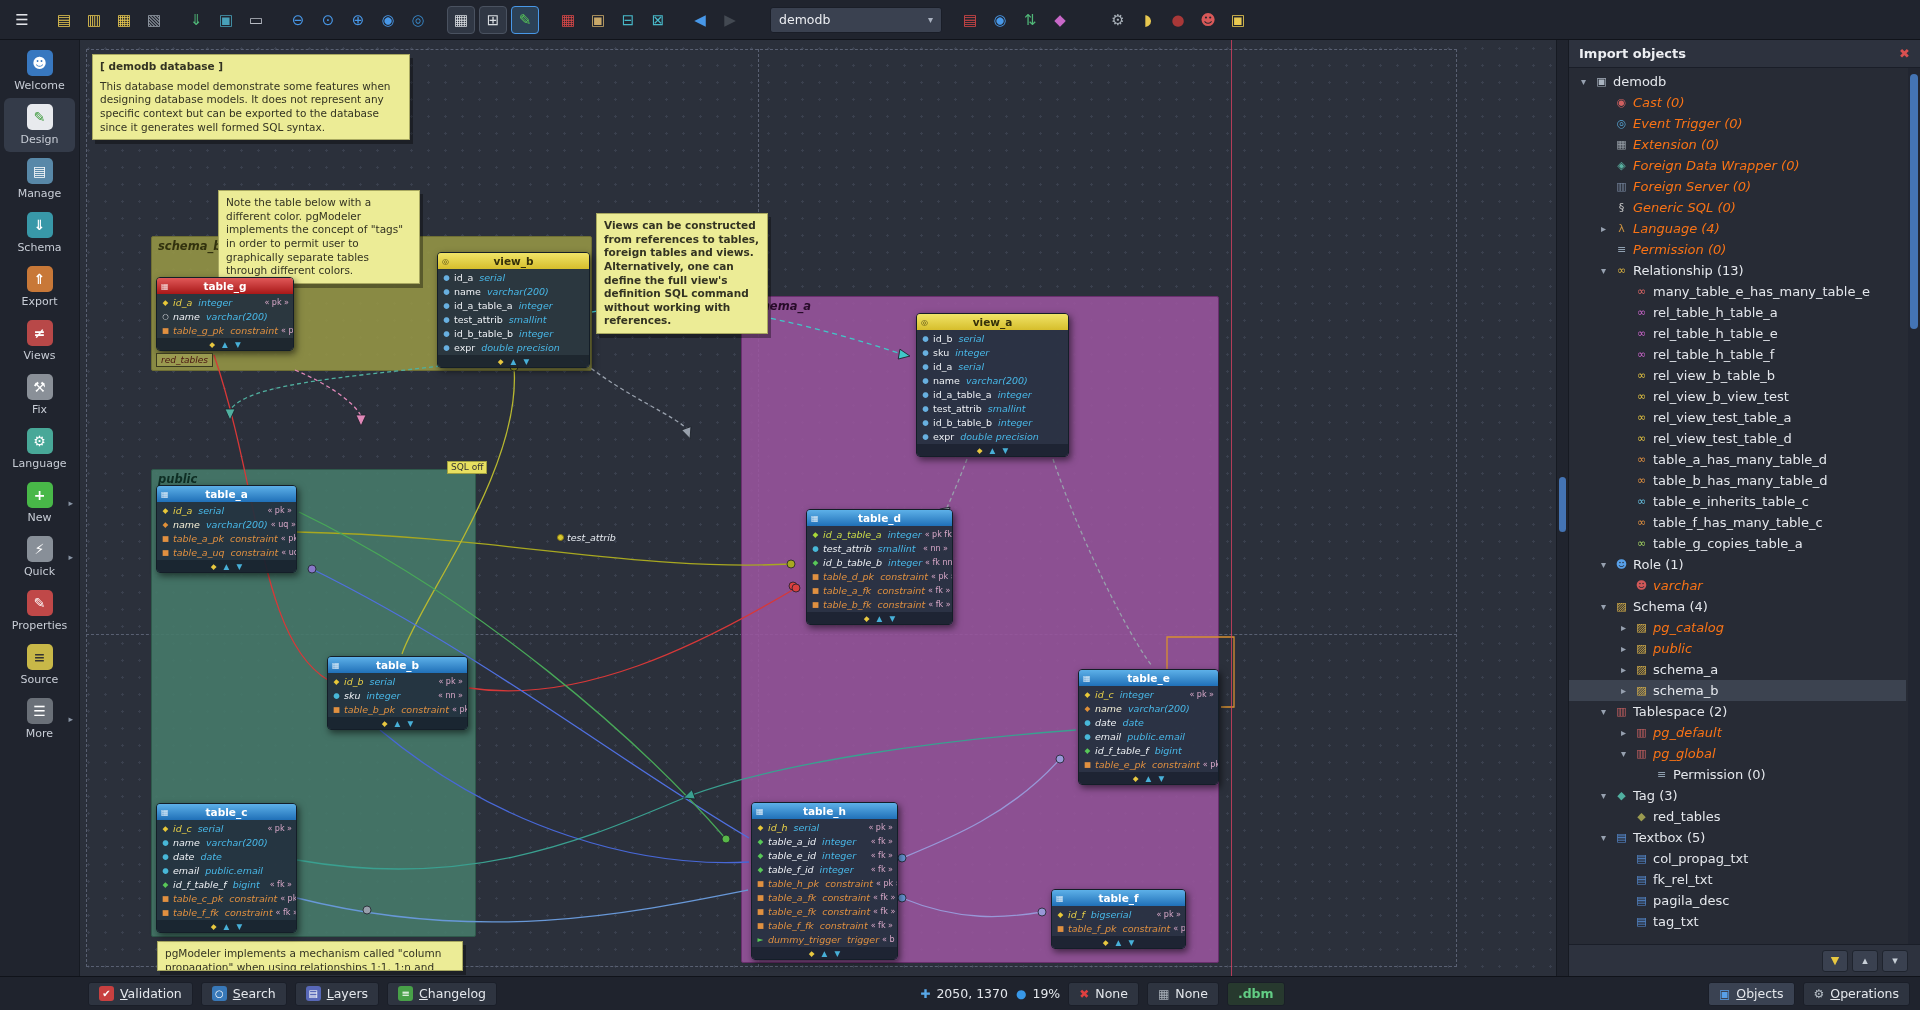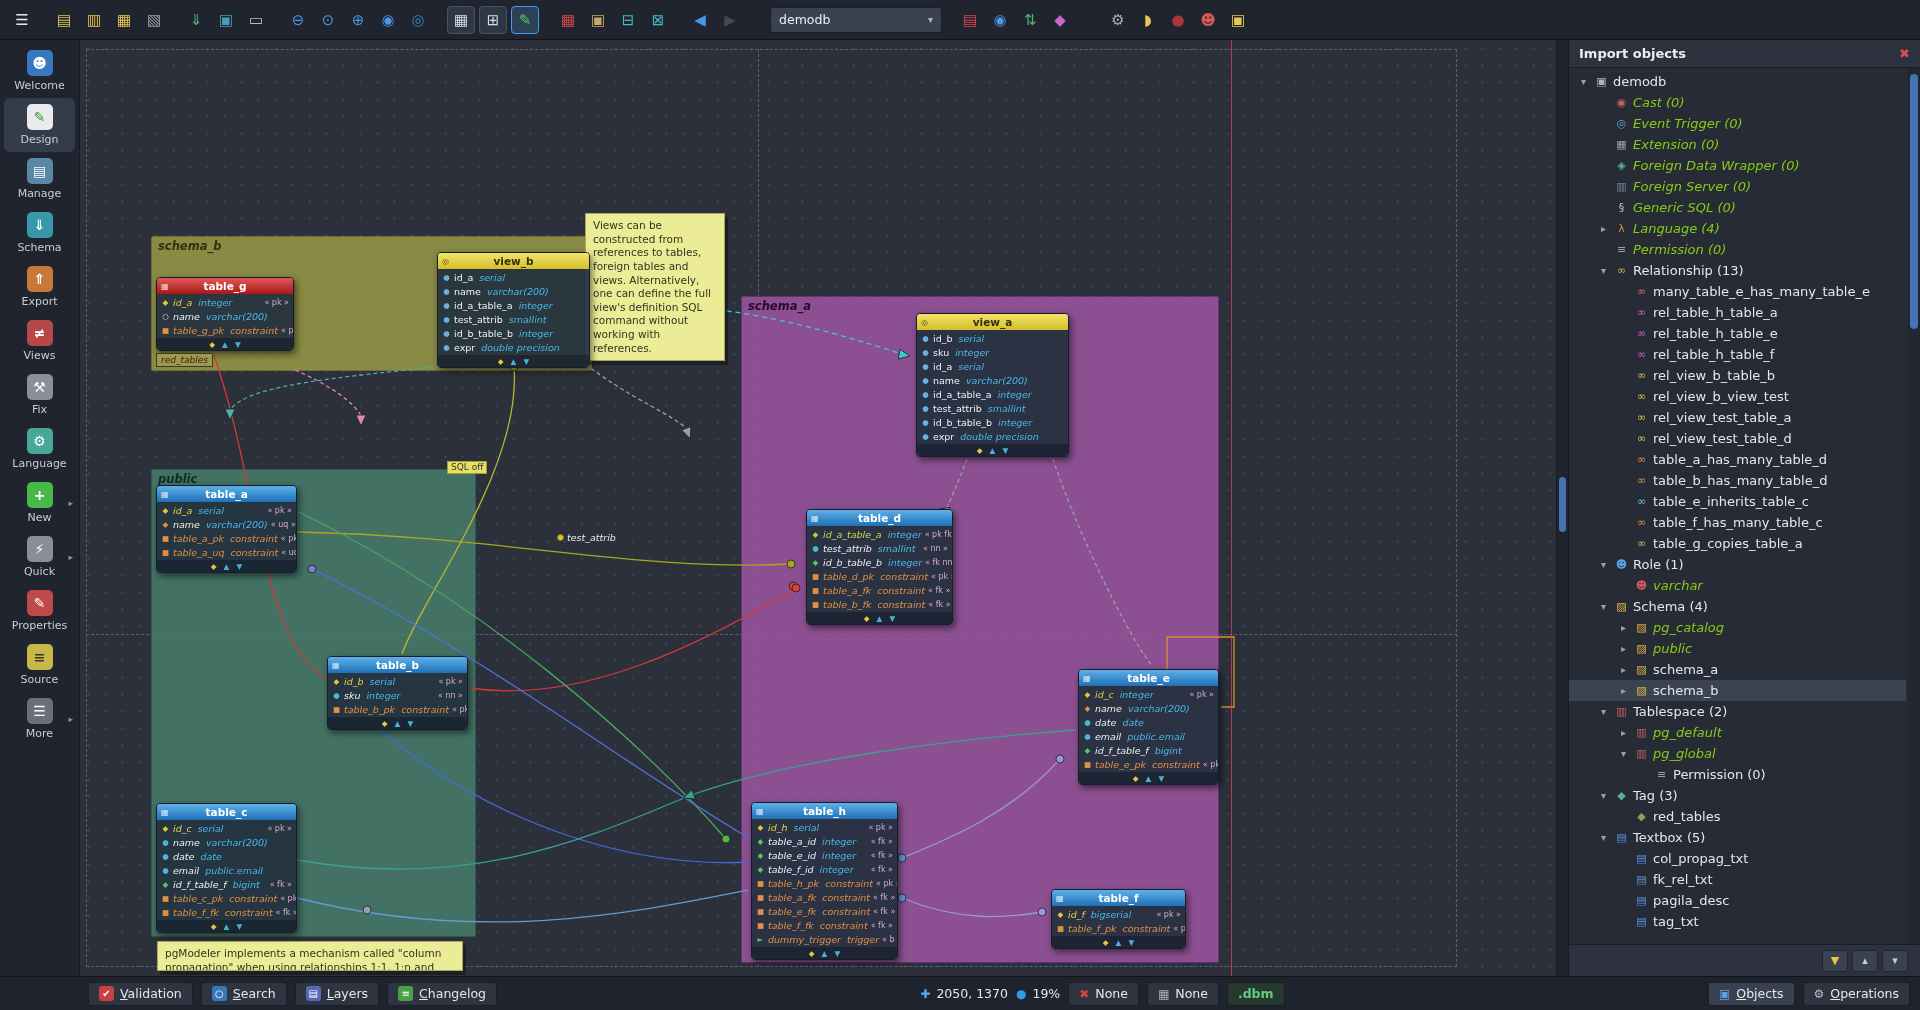--- a/index.html
+++ b/index.html
@@ -100,21 +100,21 @@
   .panel-header { height:28px; flex:none; background:#2d323e; display:flex; align-items:center;
     padding:0 10px; border-bottom:1px solid #1a1e28; }
   .panel-title { font-weight:bold; font-size:13px; color:#eceef2; }
   .panel-close { margin-left:auto; color:#d85050; font-size:13px; font-weight:bold; }
   #tree { flex:1; overflow:hidden; padding:3px 14px 2px 0; }
   .titem { height:21px; display:flex; align-items:center; gap:4px; font-size:13px;
     color:#e4e7ec; white-space:nowrap; }
   .titem.selected { background:#3c4350; }
   .tarrow { width:13px; color:#97a1b0; font-size:10px; text-align:center; flex:none; }
   .ticon { width:15px; font-size:11px; text-align:center; flex:none; }
-  .tlabel.red { color:#84cc16; font-style:italic; }
+  .tlabel.red { color:#f97316; font-style:italic; }
   .panel-footer { height:32px; flex:none; background:#2d323e; border-top:1px solid #1a1e28;
     display:flex; align-items:center; justify-content:flex-end; gap:4px; padding:0 12px; }
   .pf-btn { width:26px; height:22px; background:#3a4150; border:1px solid #1f242e;
     border-radius:3px; display:flex; align-items:center; justify-content:center; font-size:11px; }
   .panel-scroll { position:absolute; right:0; top:28px; bottom:32px; width:12px;
     background:#222631; }
   .panel-thumb { position:absolute; left:2px; right:2px; top:6px; height:255px;
     background:#4474b4; border-radius:5px; }
 
   
@@ -290,21 +290,28 @@
           <polygon points="0,-6 5,5 -5,5" transform="translate(150,374) rotate(180)" fill="#50b0a0" stroke="#1a2028" stroke-width="0.8"></polygon>
           <polygon points="0,-6 5,5 -5,5" transform="translate(608,393) rotate(160)" fill="#98a0ac" stroke="#1a2028" stroke-width="0.8"></polygon>
           <polygon points="0,-6 5,5 -5,5" transform="translate(824,315) rotate(100)" fill="#40c8c8" stroke="#1a2028" stroke-width="0.8"></polygon>
           <polygon points="0,-6 5,5 -5,5" transform="translate(866,473) rotate(170)" fill="#98a0ac" stroke="#1a2028" stroke-width="0.8"></polygon>
           <polygon points="0,-6 5,5 -5,5" transform="translate(609,756) rotate(250)" fill="#3aa090" stroke="#1a2028" stroke-width="0.8"></polygon>
         </svg>
 
       <div class="canvas-scroll">
         <div class="canvas-thumb"></div>
       </div>
-        <div class="note" style="left: 505px; top: 173px; width: 140px;">
+    <div class="note" style="left: 12px; top: 14px; width: 318px;">
+          <div class="note-title">[ demodb database ]</div>
+          <div class="note-body">This database model demonstrate some features when designing database models. It does not represent any specific context but can be exported to the database since it generates well formed SQL syntax.</div>
+        </div>
+        <div class="note" style="left: 138px; top: 150px; width: 202px;">
+          <div class="note-body">Note the table below with a different color. pgModeler implements the concept of "tags" in order to permit user to graphically separate tables through different colors.</div>
+        </div>
+        <div class="note" style="left: 516px; top: 173px; width: 172px; font-weight: bold;">
           <div class="note-body">Views can be constructed from references to tables, foreign tables and views. Alternatively, one can define the full view's definition SQL command without working with references.</div>
         </div>
         <div class="note" style="left: 77px; top: 901px; width: 306px; height: 30px; overflow: hidden;">
           <div class="note-body">pgModeler implements a mechanism called "column propagation" when using relationships 1:1, 1:n and generalization.</div>
         </div>
         <div class="table-node red" style="left: 76px; top: 237px; width: 138px;">
           <div class="hdr">
             <span class="hicon">▦</span>
             <span class="htitle">table_g</span>
           </div>

